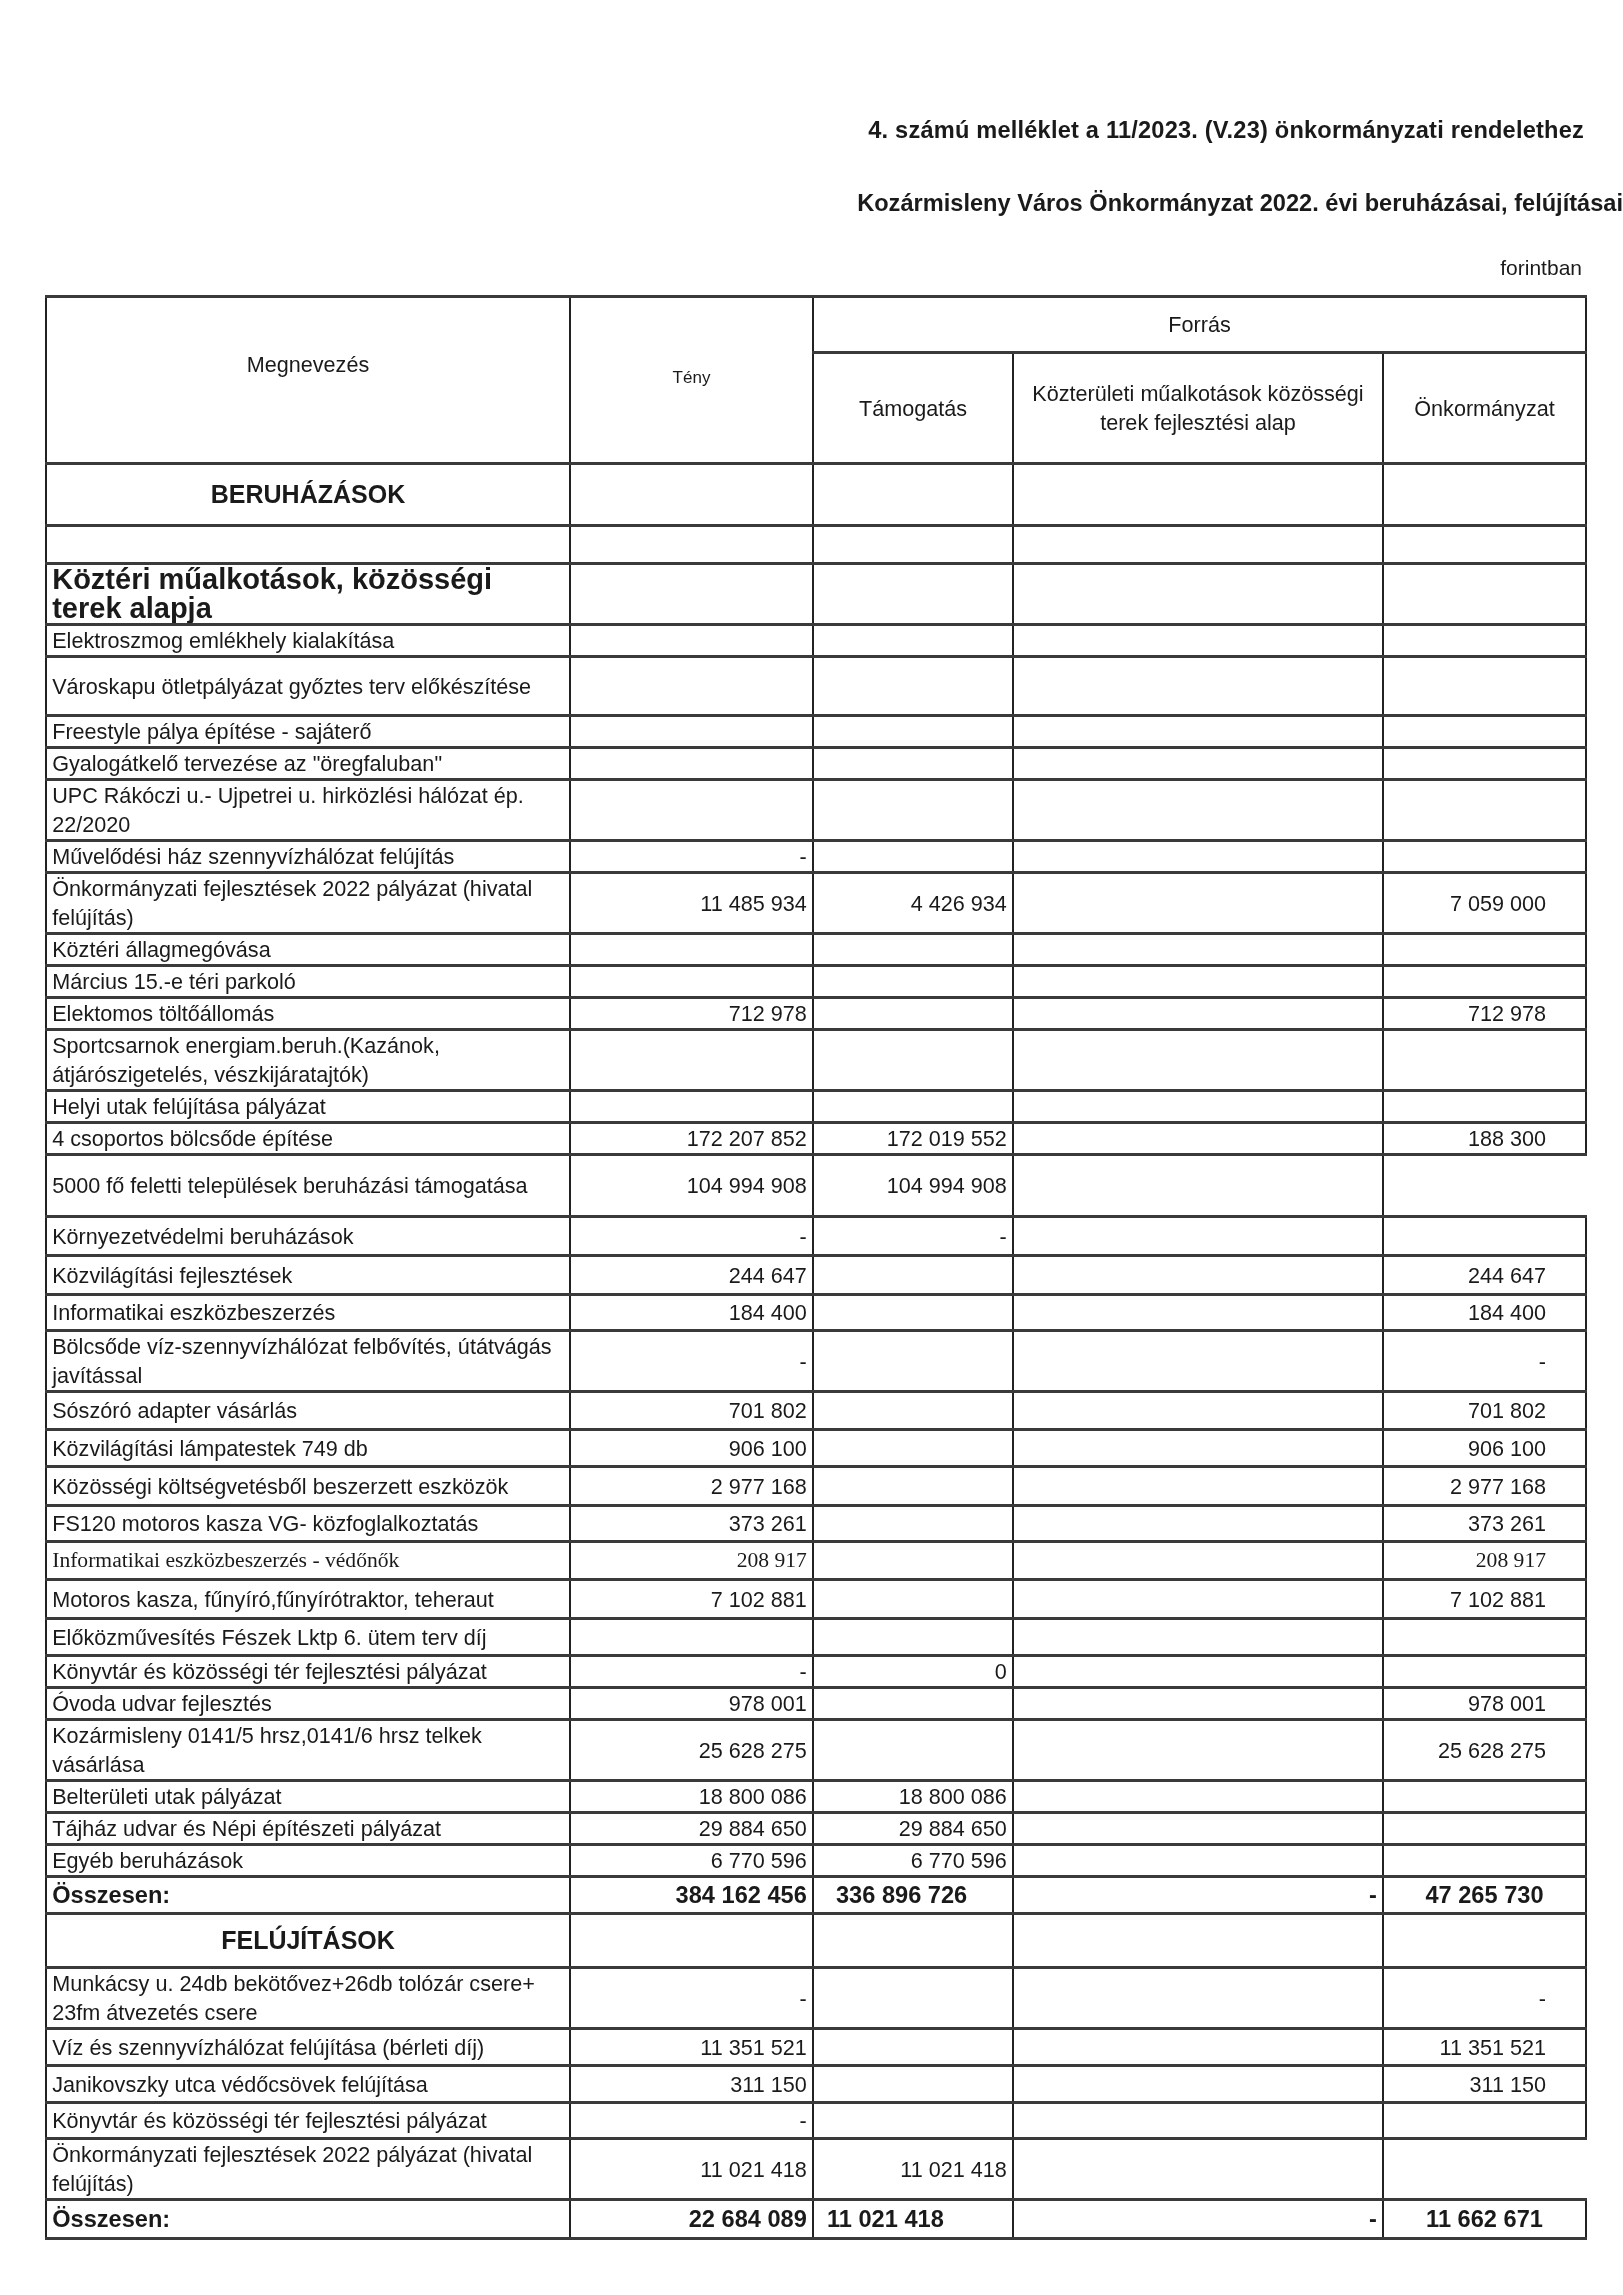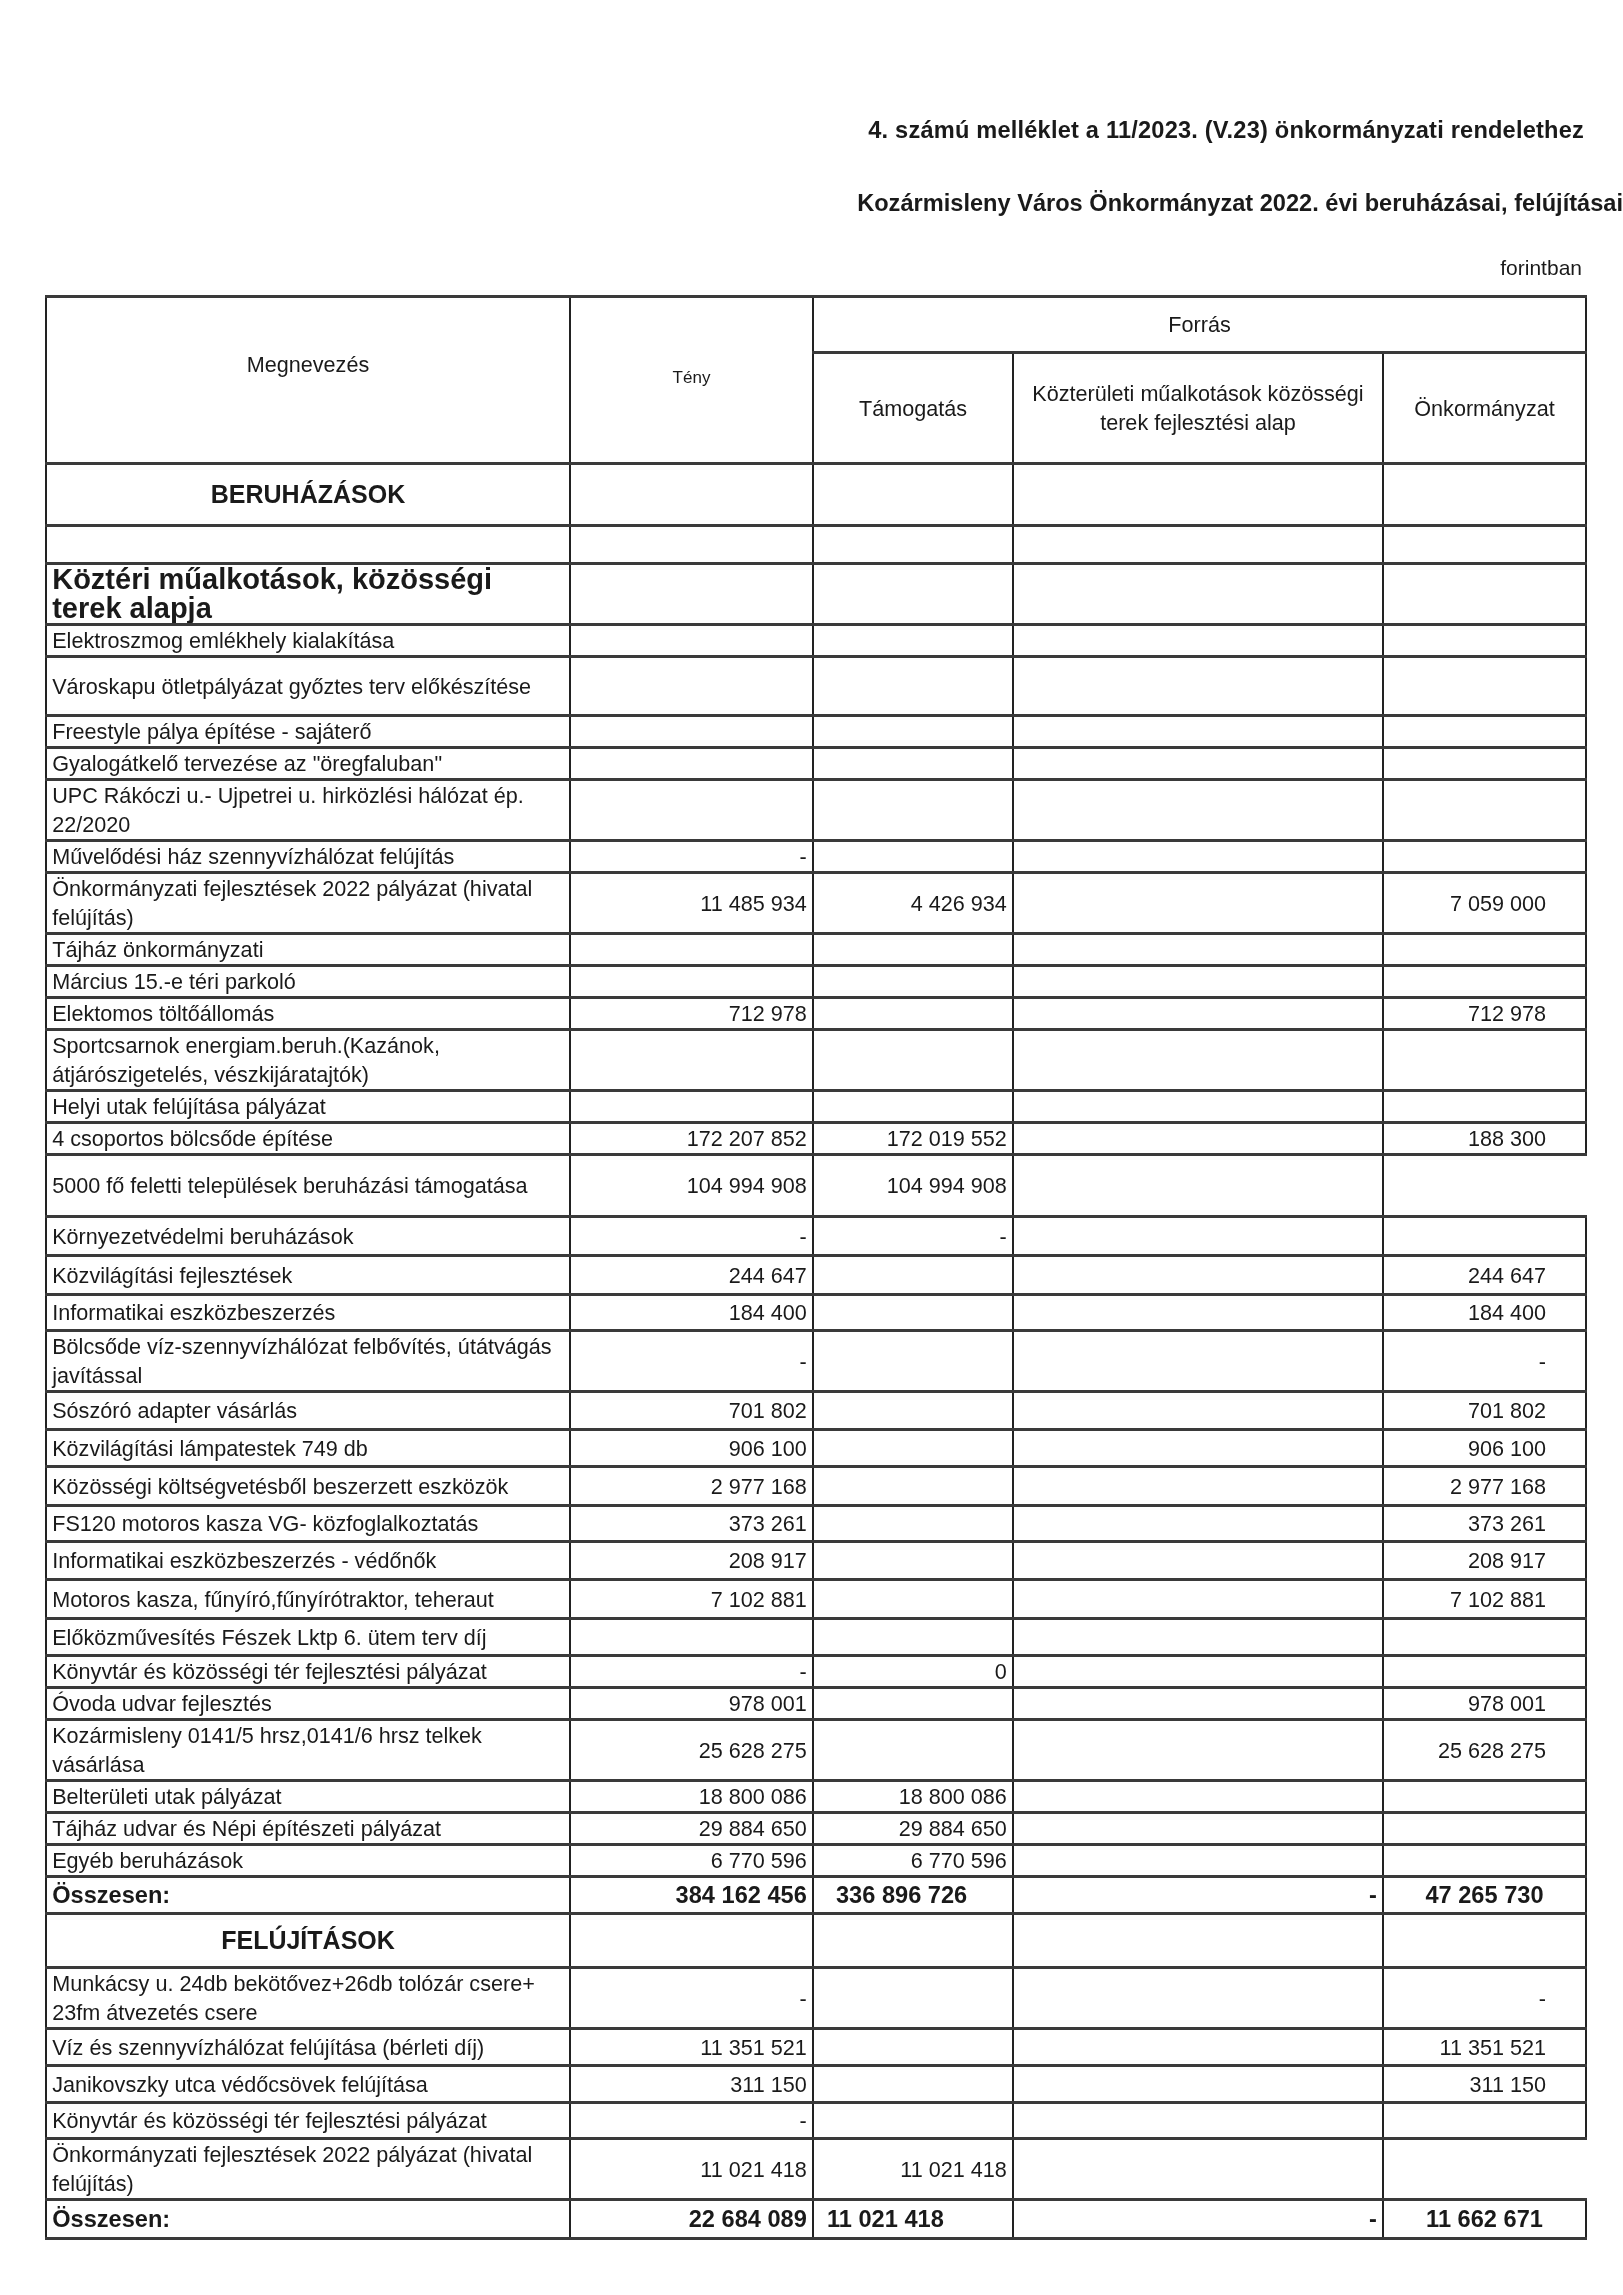--- a/index.html
+++ b/index.html
@@ -126,21 +126,21 @@
         <td class="num right-last"></td>
       </tr>
       <tr style="height: 59px;">
         <td class="name">Önkormányzati fejlesztések 2022 pályázat (hivatal felújítás)</td>
         <td class="num">11 485 934</td>
         <td class="num">4 426 934</td>
         <td class="num"></td>
         <td class="num right-last">7 059 000</td>
       </tr>
       <tr style="height: 29.5px;">
-        <td class="name">Tájház önkormányzati</td>
+        <td class="name">Köztéri állagmegóvása</td>
         <td class="num"></td>
         <td class="num"></td>
         <td class="num"></td>
         <td class="num right-last"></td>
       </tr>
       <tr style="height: 29.5px;">
         <td class="name">Március 15.-e téri parkoló</td>
         <td class="num"></td>
         <td class="num"></td>
         <td class="num"></td>
@@ -230,21 +230,21 @@
         <td class="num"></td>
         <td class="num right-last">2 977 168</td>
       </tr>
       <tr style="height: 36px;">
         <td class="name big">FS120 motoros kasza VG- közfoglalkoztatás</td>
         <td class="num">373 261</td>
         <td class="num"></td>
         <td class="num"></td>
         <td class="num right-last">373 261</td>
       </tr>
-      <tr style="height: 38px;">
+      <tr style="height: 38px; font-family: Liberation Serif, serif;">
         <td class="name">Informatikai eszközbeszerzés - védőnők</td>
         <td class="num">208 917</td>
         <td class="num"></td>
         <td class="num"></td>
         <td class="num right-last">208 917</td>
       </tr>
       <tr style="height: 39px;">
         <td class="name big ind">Motoros kasza, fűnyíró,fűnyírótraktor, teheraut</td>
         <td class="num">7 102 881</td>
         <td class="num"></td>

